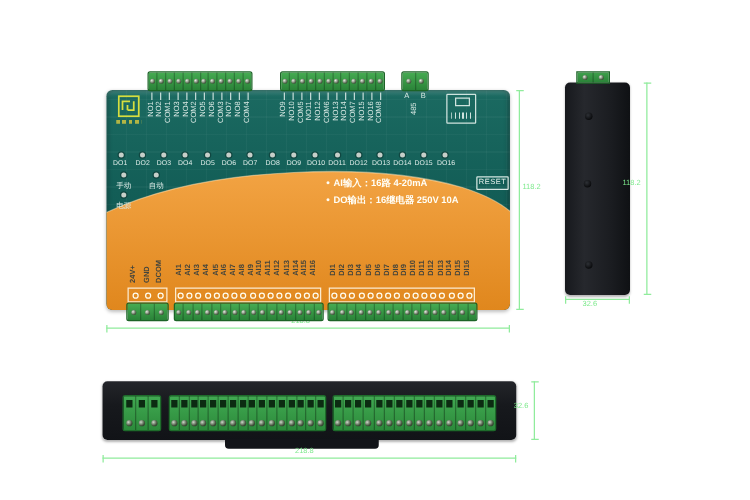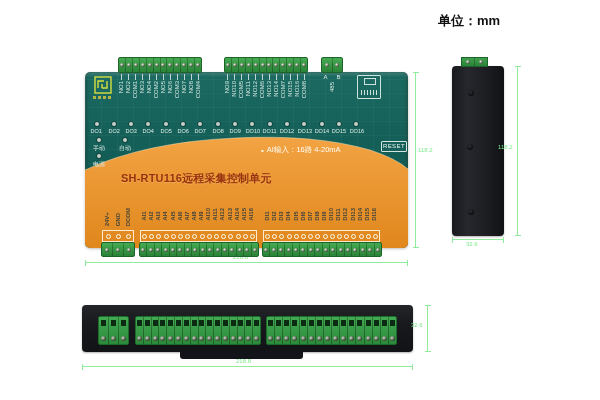--- a/index.html
+++ b/index.html
@@ -46,21 +46,21 @@
   .led-dot { width:4px; height:4px; border-radius:50%; background:#c6cfc9; box-shadow:0 0 0 1px rgba(10,40,35,.45); }
   .led-label { font-size:6px; color:#dcebe7; transform:scale(.92); }
 
   .mode-col { position:absolute; z-index:2; display:flex; flex-direction:column; align-items:center; gap:2px; }
   .mode-label { font-size:6px; color:#dcebe7; }
 
   .title { position:absolute; left:36px; top:99px; z-index:3; font-size:11px; font-weight:bold;
     color:#97310e; letter-spacing:.2px; text-shadow:0 1px 0 rgba(255,230,180,.25); white-space:nowrap; }
 
   .specs { position:absolute; left:176px; top:70px; z-index:3; }
-  .spec-line { display:flex; align-items:flex-end; height:12.6px; font-size:7.5px; font-weight:normal; color:#fffef6; white-space:nowrap; }
+  .spec-line { display:flex; align-items:flex-start; height:12.6px; font-size:7.5px; font-weight:bold; color:#fffef6; white-space:nowrap; }
   .spec-line::before { content:"•"; margin-right:3px; color:#fffef6; font-size:8px; }
   .cb { width:7px; height:7px; margin:0 2px; display:inline-block; text-align:center;
     font-size:6px; line-height:7px; color:#fff; }
   .cb.on { background:#4a79d6; }
   .cb.on::after { content:"✓"; }
   .cb.off { background:#dcdcd2; }
 
   .reset { position:absolute; left:296px; top:69px; width:26px; height:11px; z-index:2;
     border:1px solid #d4e6e1; border-radius:1px; color:#eaf4f0; font-size:6px; line-height:9px;
     text-align:center; letter-spacing:.4px; }
@@ -106,21 +106,20 @@
   .bv-cell:last-child { border-right:none; }
   .bv-hole { width:5px; height:6px; background:#0c2b12; }
   .bv-screw { width:5px; height:5px; border-radius:50%;
     background:radial-gradient(circle at 35% 35%, #ccd7c8, #44543e 60%, #17201a); }
 </style>
 </head>
 <body>
 
 <div class="canvas">
 
-  <div class="unit-label">单位：mm</div>
 
   <div class="front">
     <svg class="swoosh" viewBox="0 0 323 176" preserveAspectRatio="none">
       <defs>
         <linearGradient id="og" x1="0" y1="0" x2="0" y2="1">
           <stop offset="0" stop-color="#f2a343"></stop>
           <stop offset="1" stop-color="#e0871d"></stop>
         </linearGradient>
       </defs>
       <path d="M0,98 Q60,70 150,66 Q230,62 285,78 Q310,86 323,97 L323,176 L0,176 Z" fill="url(#og)"></path>
@@ -323,25 +322,27 @@
     </div>
     <div class="mode-col" style="left:34px; top:66px;">
       <span class="led-dot"></span>
       <span class="mode-label">自动</span>
     </div>
     <div class="mode-col" style="left:8px; top:82px;">
       <span class="led-dot"></span>
       <span class="mode-label">电源</span>
     </div>
 
-    <div class="title">SH-RTU116远程采集控制单元</div>
 
     <div class="specs">
       <div class="spec-line">
         <span>AI输入：16路 4-20mA</span>
+      </div>
+      <div class="spec-line">
+        <span>DO输出：16继电器 250V 10A</span>
       </div>
     </div>
 
     <div class="reset">RESET</div>
 
     <div class="pin-row" style="left:19px; top:136px; width:28px;">
 
     <span class="vlabel dark">24V+</span>
         <span class="vlabel dark">GND</span>
         <span class="vlabel dark">DCOM</span>

